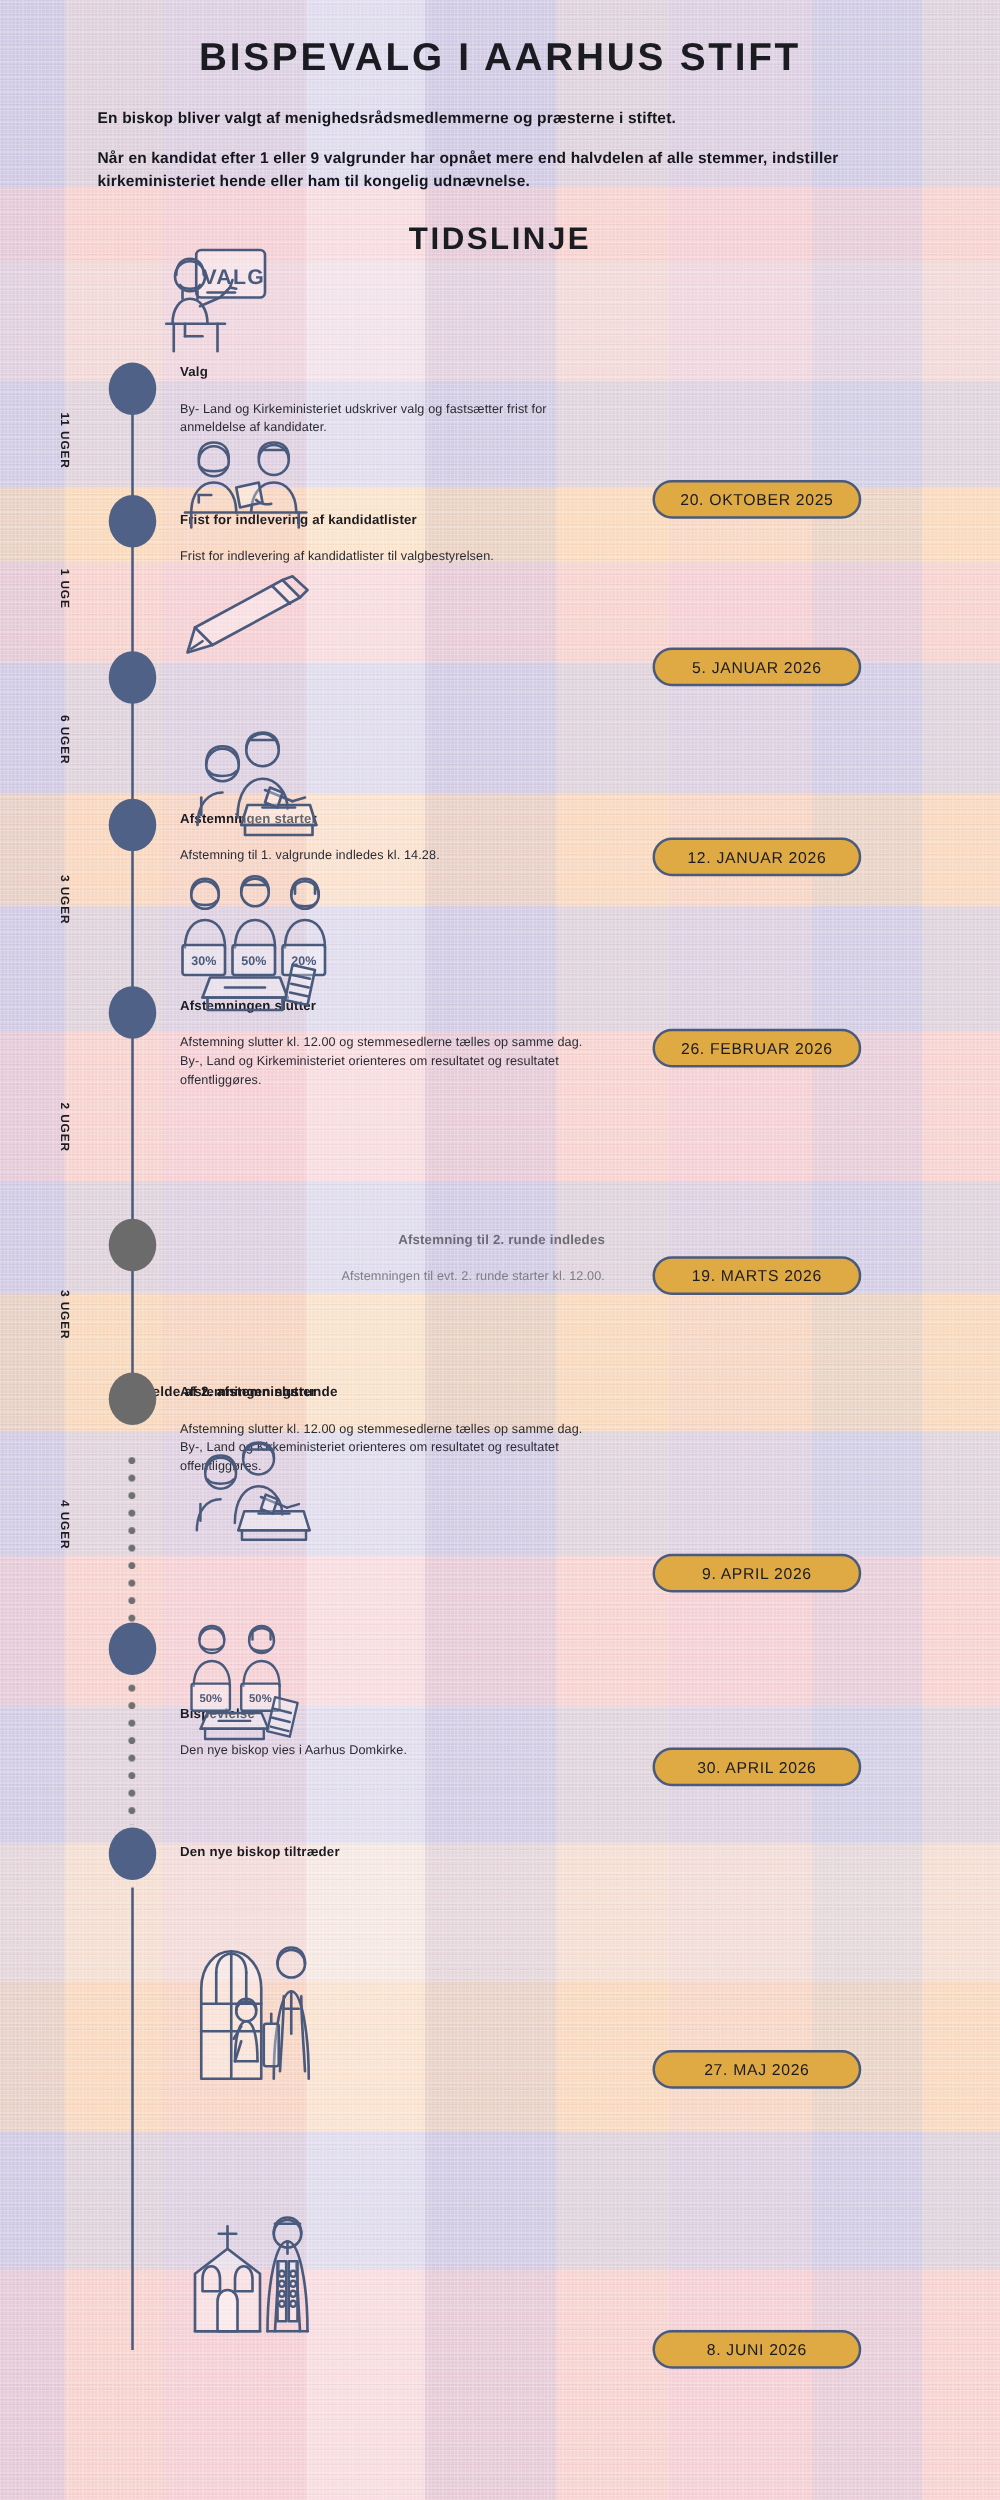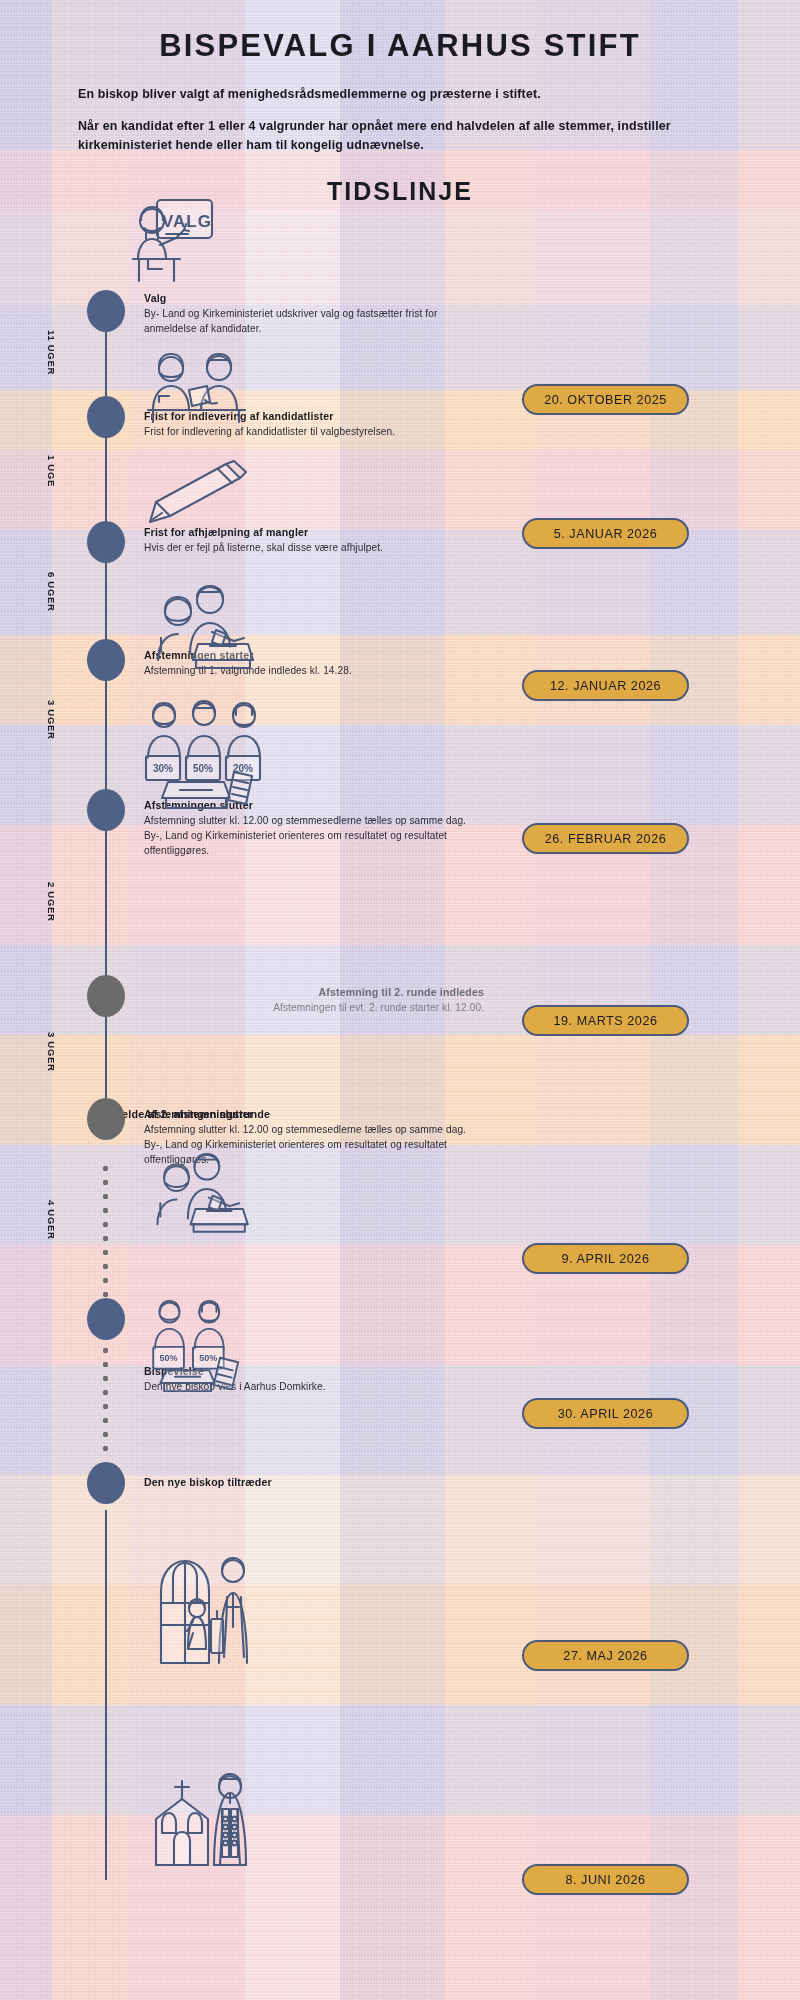--- a/index.html
+++ b/index.html
@@ -137,21 +137,21 @@
     color: #1b1b22;
     letter-spacing: .15px;
     line-height: 1.35;
   }
   .ev-desc {
     font-size: 10.1px;
     font-weight: 400;
     color: #2b2b34;
     line-height: 1.48;
     letter-spacing: .1px;
-    margin-top: 2px;
+    margin-top: 16px;
   }
   .event.dim .ev-title { color: #6c6c74; }
   .event.dim .ev-desc  { color: #7d7d85; }
 
   #subheading {
     position: absolute;
     left: 98px;
     top: 1108px;
     font-size: 10.8px;
     font-weight: 700;
@@ -237,21 +237,21 @@
   <div class="pcol" style="left:738px;width:62px;background:#fbe3cf;mix-blend-mode:multiply;opacity:.38;"></div>
 </div>
 
 <div id="texture"></div>
 
 <div id="content">
 
   <div id="header">
     <div id="main-title">BISPEVALG I AARHUS STIFT</div>
     <div class="intro" id="intro-1">En biskop bliver valgt af menighedsrådsmedlemmerne og præsterne i stiftet.</div>
-    <div class="intro" id="intro-2">Når en kandidat efter 1 eller 4 valgrunder har opnået mere end halvdelen af alle stemmer, indstiller kirkeministeriet hende eller ham til kongelig udnævnelse.</div>
+    <div class="intro" id="intro-2">Når en kandidat efter 1 eller 9 valgrunder har opnået mere end halvdelen af alle stemmer, indstiller kirkeministeriet hende eller ham til kongelig udnævnelse.</div>
     <div id="timeline-title">TIDSLINJE</div>
   </div>
 
   <div id="spine-wrap">
     <div class="spine" style="top:315px;height:790px;"></div>
     <div class="spine-dotted" style="top:1165px;height:295px;"></div>
     <div class="spine" style="top:1510px;height:370px;"></div>
   </div>
 
   <div class="week-label" style="top:330px;">11 UGER</div>
@@ -495,24 +495,20 @@
   <div class="event" style="top:291px;">
     <div class="ev-title">Valg</div>
     <div class="ev-desc">By- Land og Kirkeministeriet udskriver valg og fastsætter frist for anmeldelse af kandidater.</div>
   </div>
 
   <div class="event" style="top:409px;">
     <div class="ev-title">Frist for indlevering af kandidatlister</div>
     <div class="ev-desc">Frist for indlevering af kandidatlister til valgbestyrelsen.</div>
   </div>
 
-  <div class="event" style="top:525px;">
-    <div class="ev-title">Frist for afhjælpning af mangler</div>
-    <div class="ev-desc">Hvis der er fejl på listerne, skal disse være afhjulpet.</div>
-  </div>
 
   <div class="event" style="top:648px;">
     <div class="ev-title">Afstemningen starter</div>
     <div class="ev-desc">Afstemning til 1. valgrunde indledes kl. 14.28.</div>
   </div>
 
   <div class="event" style="top:798px;">
     <div class="ev-title">Afstemningen slutter</div>
     <div class="ev-desc" style="white-space:pre-line;">Afstemning slutter kl. 12.00 og stemmesedlerne tælles op samme dag.
 By-, Land og Kirkeministeriet orienteres om resultatet og resultatet offentliggøres.</div>

